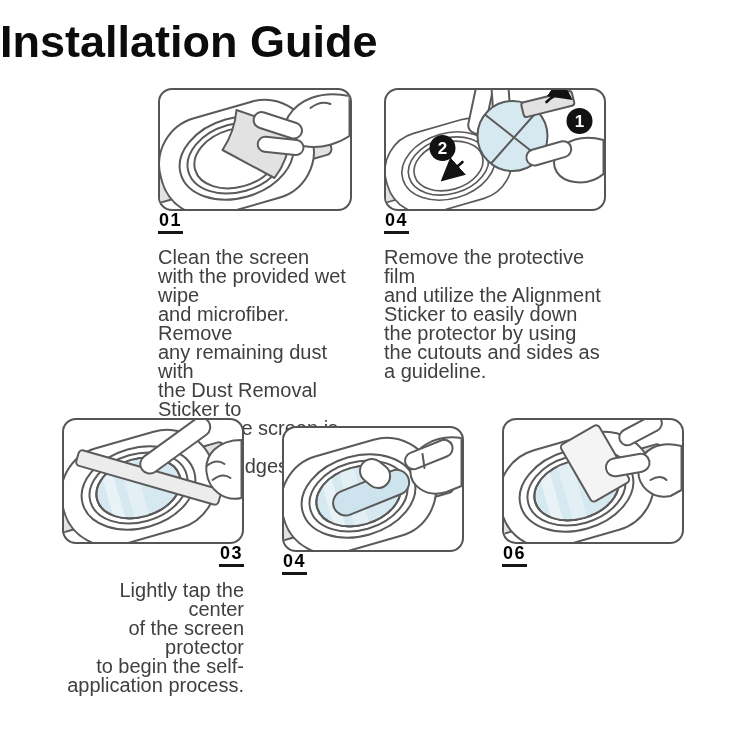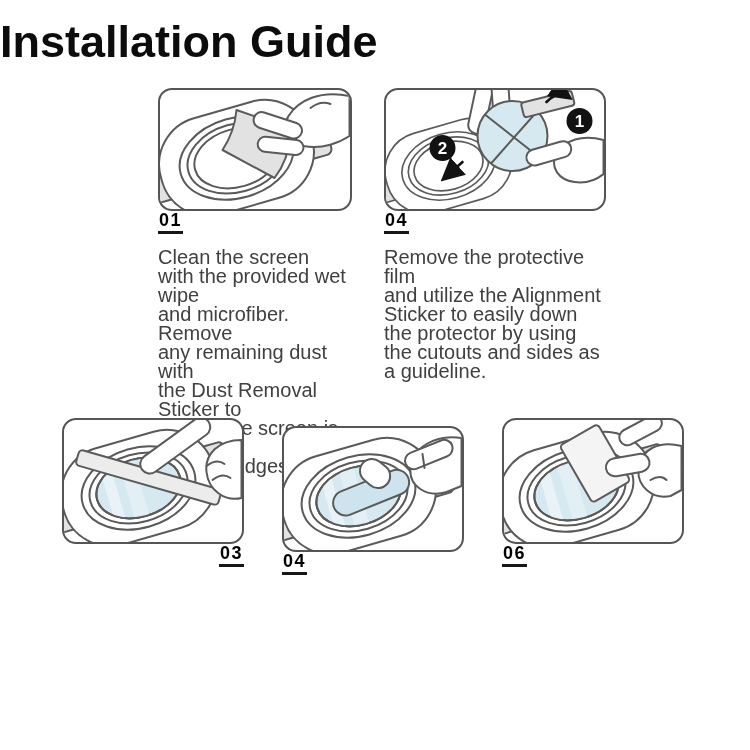--- a/index.html
+++ b/index.html
@@ -148,20 +148,24 @@
         </g>
         <g>
           <path class="fw" d="M177,20 C154,20 140,34 142,52 C144,70 160,82 177,78 Z"></path>
           <rect class="fw" x="72" y="42" width="82" height="19" rx="9.5" transform="rotate(-36 72 42)"></rect>
           <path class="ln" d="M142,46 q10,-8 18,-2"></path>
           <path class="ln" d="M148,60 q10,-8 18,-2"></path>
         </g>
       </svg>
     </div>
     <div class="num">03</div>
+    <p class="txt">Lightly tap the center
+of the screen protector
+to begin the self-
+application process.</p>
   </section>
 
   <section class="step" id="s4">
     <div class="panel">
       <svg width="100%" height="122" viewBox="0 0 177 122">
         <g transform="translate(74,68) rotate(-16)">
           <rect class="fg" x="-96" y="-22" width="28" height="44" rx="6"></rect>
           <rect class="fg" x="66" y="-22" width="28" height="44" rx="6"></rect>
           <rect class="fw" x="-78" y="-50" width="156" height="100" rx="48"></rect>
           <ellipse class="fw" rx="58" ry="40"></ellipse>

